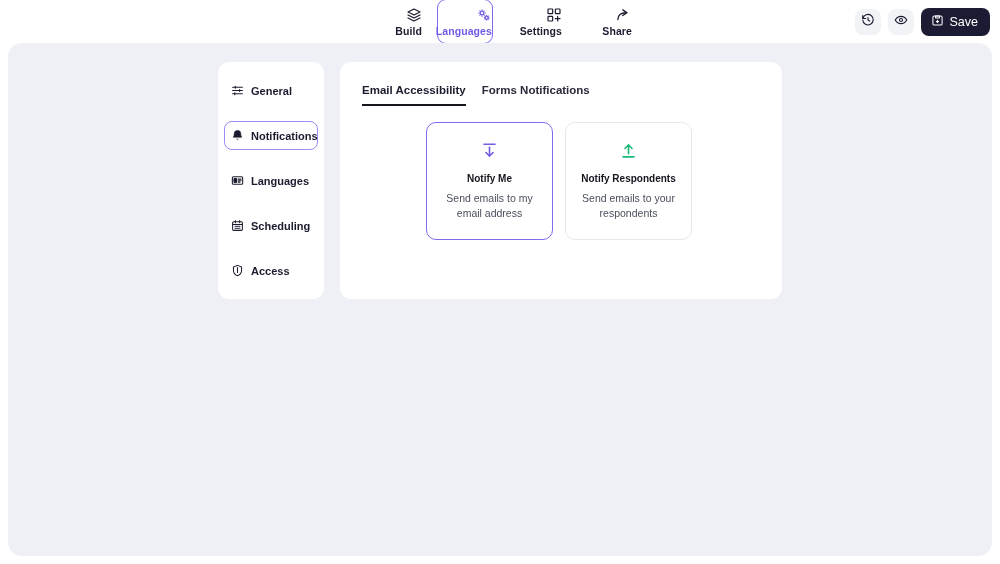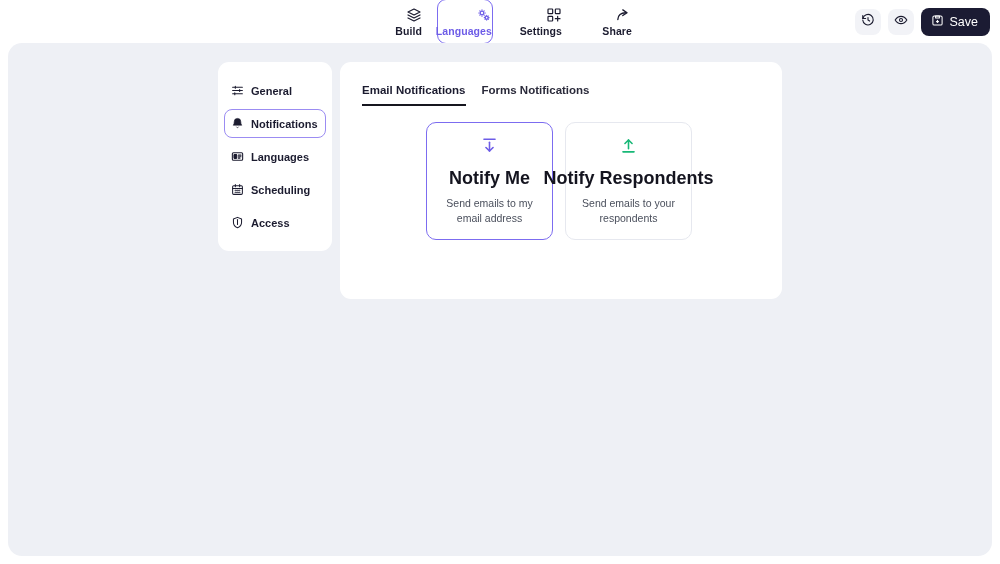--- a/index.html
+++ b/index.html
@@ -139,27 +139,27 @@
     height: 513px;
     background: #eef0f5;
     border-radius: 14px;
   }
 
   
   .settings-sidebar {
     position: absolute;
     left: 210px;
     top: 19px;
-    width: 114px;
+    width: 106px;
     background: #ffffff;
     border-radius: 11px;
     padding: 14px 0 14px 0;
     display: flex;
     flex-direction: column;
-    gap: 4px;
+    gap: 16px;
   }
   .side-item {
     height: 29px;
     margin: 0 6px;
     padding: 0 6px;
     border-radius: 8px;
     display: flex;
     align-items: center;
     gap: 7px;
     border: 1.3px solid transparent;
@@ -243,21 +243,21 @@
     border-color: #7c6cf0;
   }
   .opt-card .oc-icon {
     height: 20px;
     margin-bottom: 12px;
     display: flex;
     align-items: center;
     justify-content: center;
   }
   .opt-card .oc-title {
-    font-size: 18px;
+    font-size: 10px;
     font-weight: 700;
     color: #14141f;
     margin-bottom: 7px;
     text-align: center;
     white-space: nowrap;
   }
   .opt-card .oc-desc {
     font-size: 10.5px;
     line-height: 1.45;
     color: #4a4f5c;
@@ -410,21 +410,21 @@
       </span>
       <span class="si-label">Access</span>
     </div>
 
 
   </div>
 
   <div class="main-panel">
 
     <div class="panel-tabs">
-      <div class="panel-tab active">Email Notifications</div>
+      <div class="panel-tab active">Email Accessibility</div>
       <div class="panel-tab">Forms Notifications</div>
     </div>
 
     <div class="cards">
 
       <div class="opt-card selected">
         <span class="oc-icon">
           <svg width="19" height="19" viewBox="0 0 24 24" fill="none" stroke="#6d5ce7" stroke-width="2" stroke-linecap="round" stroke-linejoin="round">
             <path d="M5 4h14"></path>
             <path d="M12 8v11"></path>

